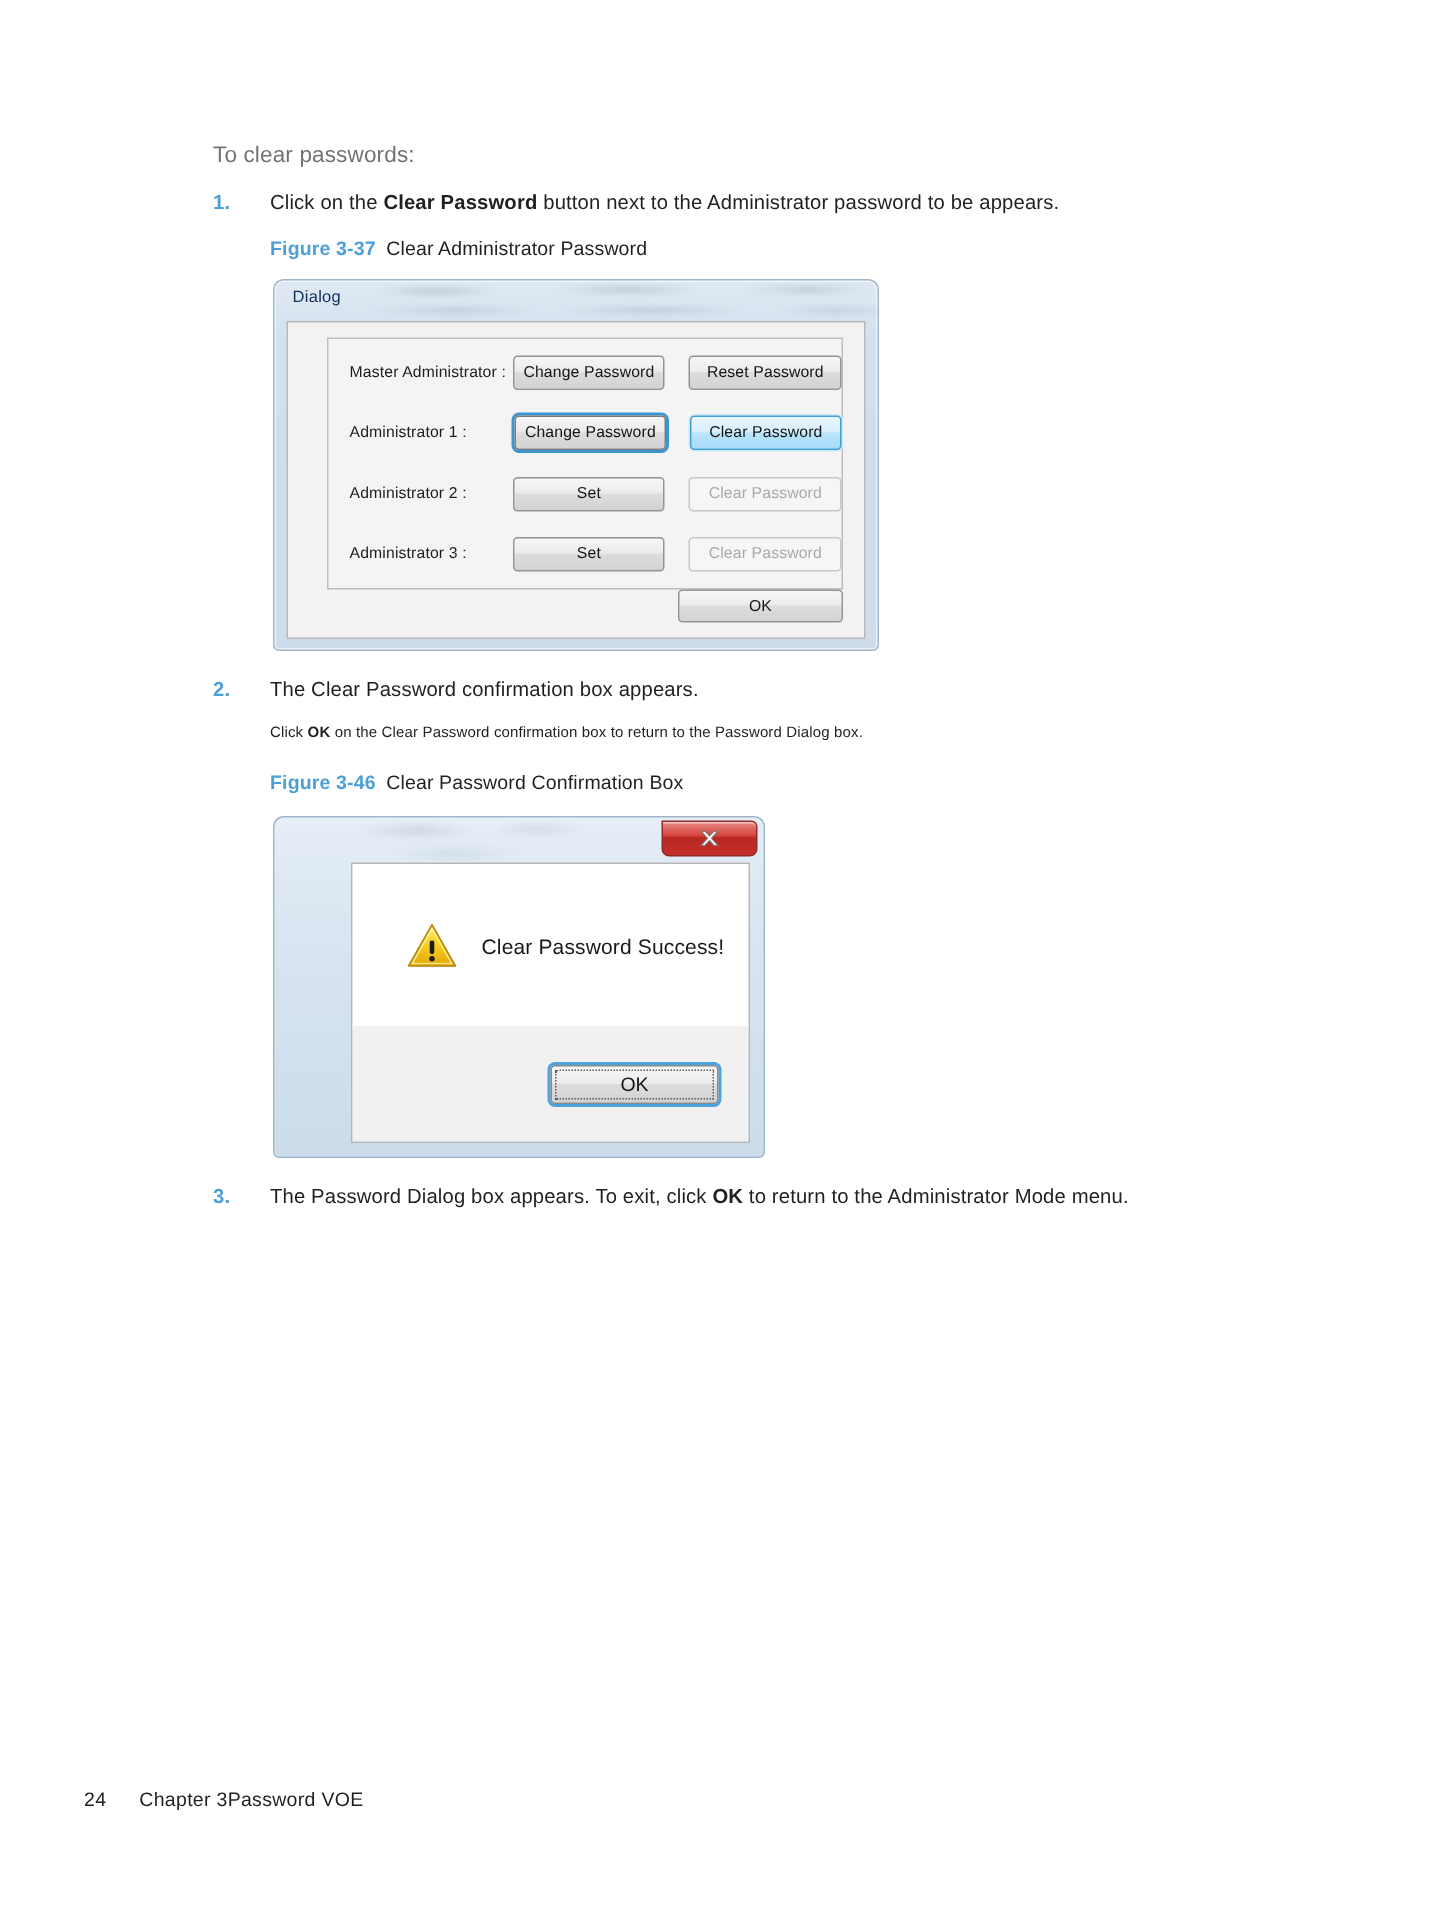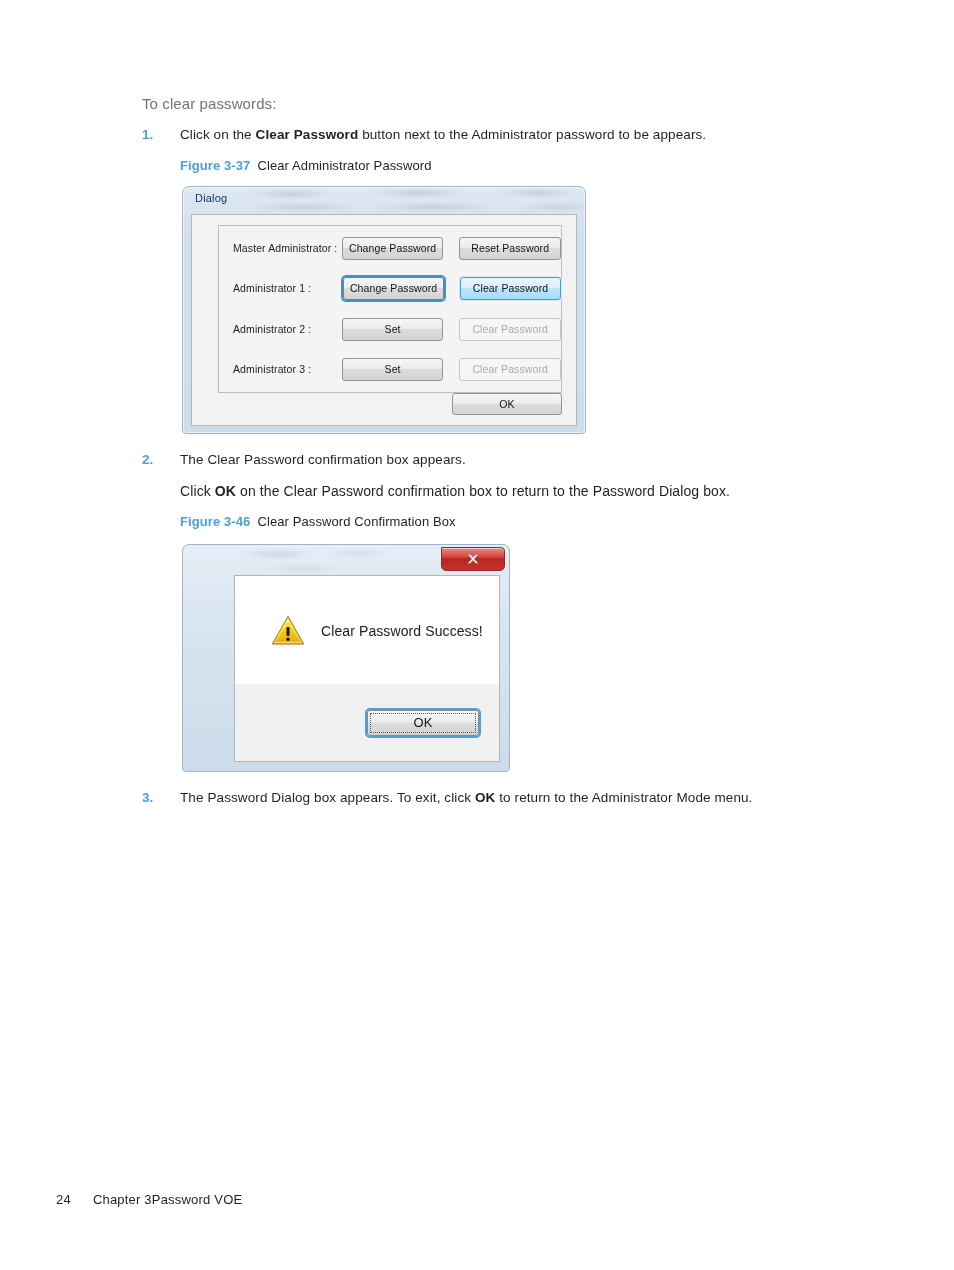--- a/index.html
+++ b/index.html
@@ -42,21 +42,21 @@
     width: 28px;
     color: #4d9fd7;
     font-weight: bold;
   }
   .step .body { display: block; margin-left: 38px; }
   .step .body b { font-weight: bold; }
 
   .subline {
     position: absolute;
     left: 180px;
-    font-size: 14px;
+    font-size: 10px;
     color: #231f20;
     letter-spacing: 0.1px;
   }
   .subline b { font-weight: bold; }
 
   .figcap {
     position: absolute;
     left: 180px;
     font-size: 13px;
     color: #231f20;

